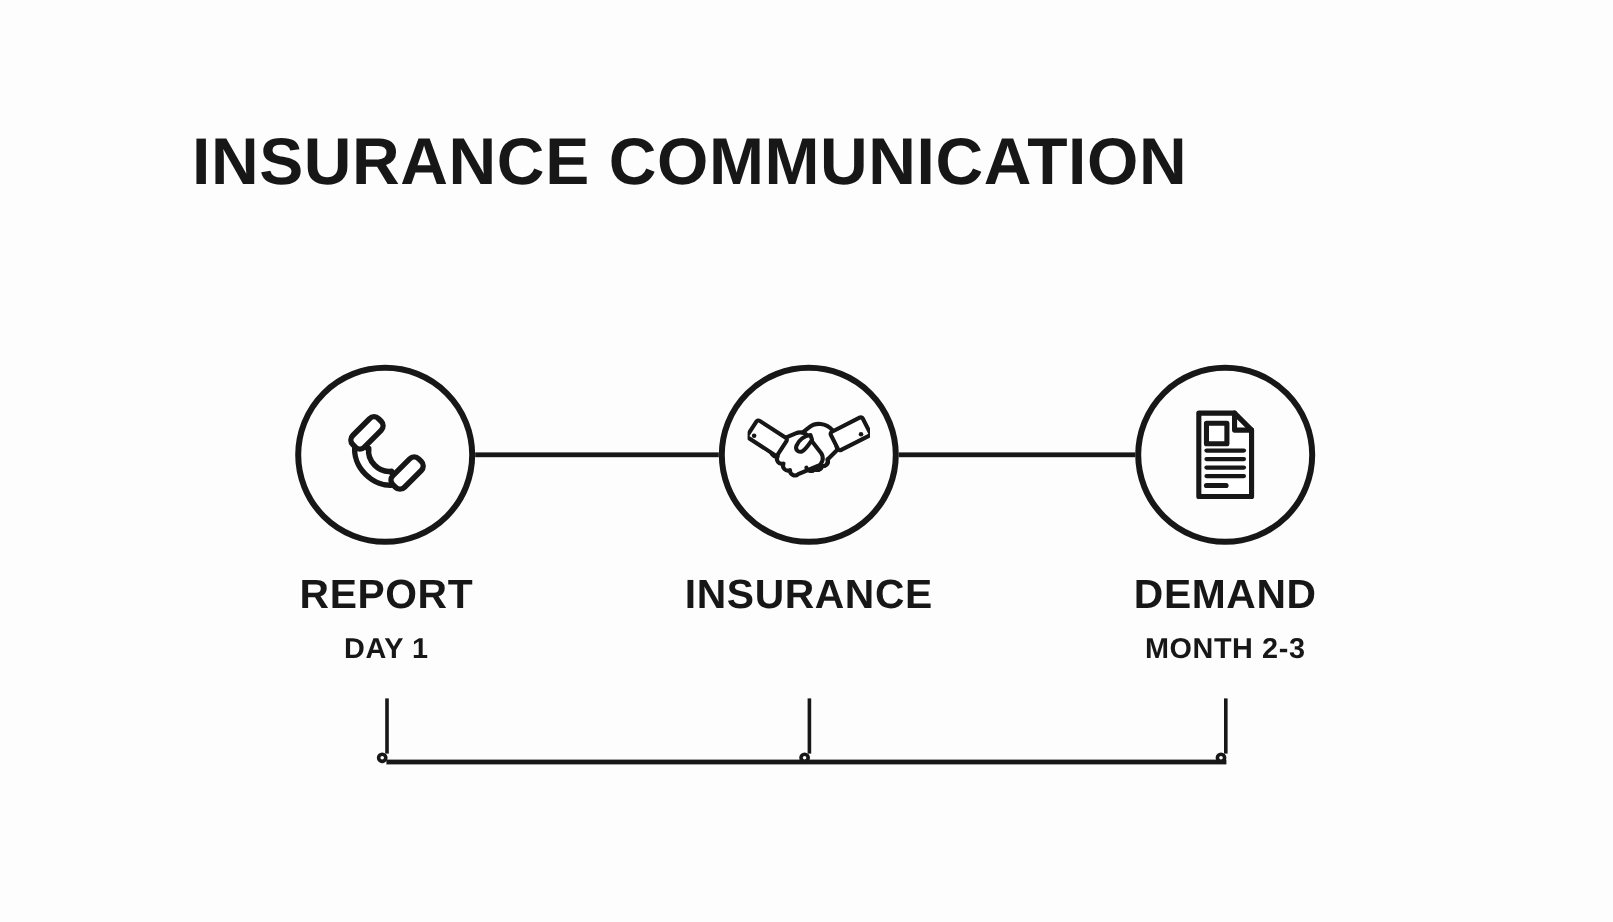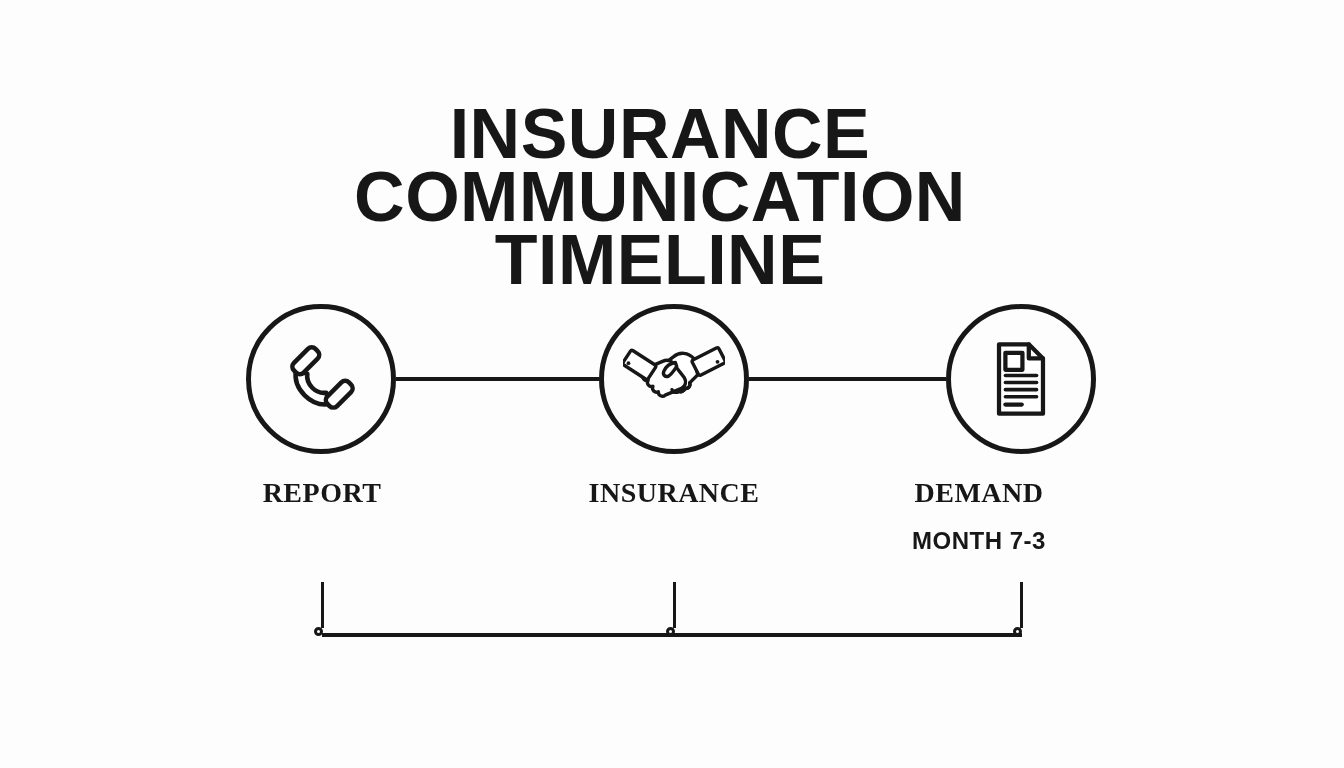--- a/index.html
+++ b/index.html
@@ -2,61 +2,60 @@
 <html style="--ink: #171717; --bg: #fdfdfd;"><head>
 <meta charset="utf-8">
 <style>
   :root { --ink:#171717; --bg:#fdfdfd; }
   * { margin:0; padding:0; box-sizing:border-box; }
   html,body { width:1344px; height:768px; overflow:hidden; }
   body { background:var(--bg); font-family:"Liberation Sans", sans-serif; color:var(--ink); }
   .canvas { position:absolute; top:0; left:0; width:1344px; height:768px; }
 
   .title { position:absolute; top:103px; left:160px; width:1000px;
-           text-align:center; font-weight:bold; font-size:70px; line-height:63px;
+           font-weight:bold; font-size:55px; line-height:63px;
            letter-spacing:0.5px; color:var(--ink); }
 
   .stage-circle { position:absolute; width:150px; height:150px; border:5px solid var(--ink);
                   border-radius:50%; background:var(--bg);
                   display:flex; align-items:center; justify-content:center; }
   .circle-1 { left:246px; top:304px; }
   .circle-2 { left:599px; top:304px; }
   .circle-3 { left:946px; top:304px; }
 
   .connector { position:absolute; top:377px; height:4px; background:var(--ink); }
   .conn-1 { left:396px; width:203px; }
   .conn-2 { left:749px; width:197px; }
 
   .stage-name { position:absolute; top:477px; width:300px; text-align:center;
-                font-weight:bold; font-size:28px; letter-spacing:0.5px;font-family:Liberation Serif, serif; }
+                font-weight:bold; font-size:34px; letter-spacing:0.5px; }
   .stage-time { position:absolute; top:527px; width:300px; text-align:center;
                 font-weight:bold; font-size:24px; letter-spacing:0.5px; }
   .lab-1 { left:172px; }
   .lab-2 { left:524px; }
-  .lab-3 { left:829px;text-align:center; }
+  .lab-3 { left:871px;text-align:center; }
 
   .tl-line { position:absolute; left:322px; top:633px; width:700px; height:4px; background:var(--ink); }
   .tl-stem { position:absolute; top:582px; width:3px; height:46px; background:var(--ink); }
   .stem-1 { left:321px; } .stem-2 { left:673px; } .stem-3 { left:1020px; }
   .tl-node { position:absolute; top:627px; width:9px; height:9px; border:3.5px solid var(--ink);
              border-radius:50%; background:var(--bg); }
   .node-1 { left:314px; } .node-2 { left:666px; } .node-3 { left:1013px; }
 
   svg .ink-s { stroke:var(--ink); fill:none; stroke-linecap:round; stroke-linejoin:round; }
   svg .ink-w { stroke:var(--ink); fill:#fff; stroke-linecap:round; stroke-linejoin:round; }
   svg .ink-f { fill:var(--ink); stroke:none; }
 </style>
 </head>
 <body>
 
 <div class="canvas">
 
   <div class="title">
     <div>INSURANCE COMMUNICATION</div>
-    <div>TIMELINE</div>
   </div>
 
   <div class="stage-circle circle-1">
     <svg width="76" height="76" viewBox="0 0 100 100">
       <path class="ink-w" stroke-width="6" d="M 17,39 C 13,63 37,87 61,83 L 57,68 C 43,70 30,57 32,43 Z"></path>
       <rect class="ink-w" stroke-width="6" x="10" y="17" width="40" height="18" rx="7" transform="rotate(-45 30 26)"></rect>
       <rect class="ink-w" stroke-width="6" x="54" y="61" width="40" height="18" rx="7" transform="rotate(-45 74 70)"></rect>
     </svg>
   </div>
 
@@ -90,25 +89,26 @@
       <path class="ink-s" stroke-width="5" d="M 23,70 H 67"></path>
       <path class="ink-s" stroke-width="5" d="M 23,80 H 67"></path>
       <path class="ink-s" stroke-width="6" d="M 23,91 H 46"></path>
     </svg>
   </div>
 
   <div class="connector conn-1"></div>
   <div class="connector conn-2"></div>
 
   <div class="stage-name lab-1">REPORT</div>
+  <div class="stage-time lab-1">DAY 1</div>
 
   <div class="stage-name lab-2">INSURANCE</div>
 
   <div class="stage-name lab-3">DEMAND</div>
-  <div class="stage-time lab-3">MONTH 7-3</div>
+  <div class="stage-time lab-3">MONTH 2-3</div>
 
   <div class="tl-stem stem-1"></div>
   <div class="tl-stem stem-2"></div>
   <div class="tl-stem stem-3"></div>
   <div class="tl-line"></div>
   <div class="tl-node node-1"></div>
   <div class="tl-node node-2"></div>
   <div class="tl-node node-3"></div>
 
 </div>

